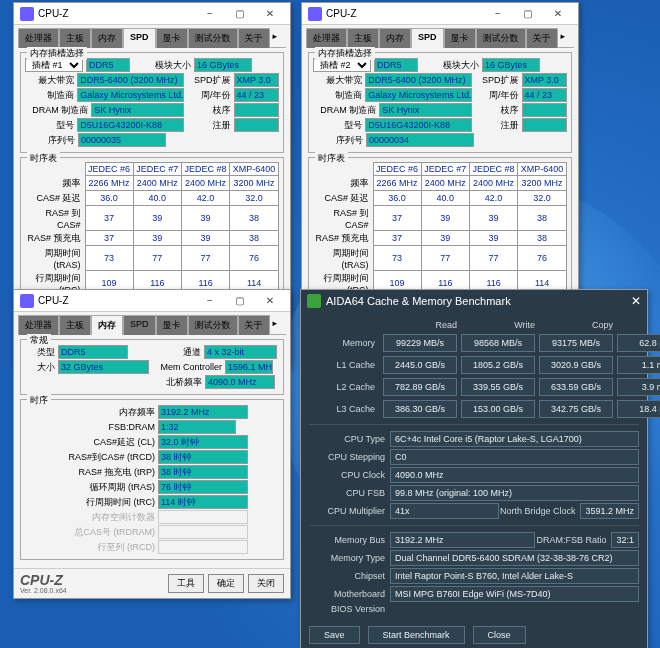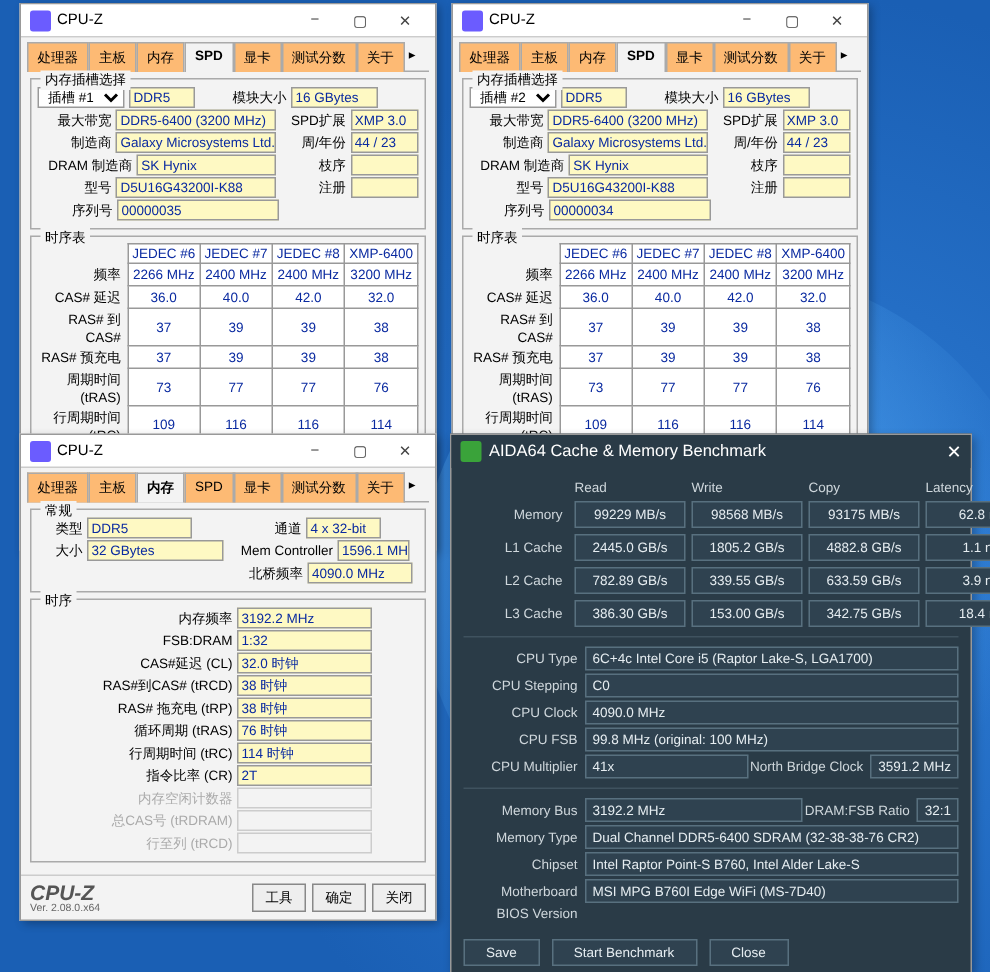--- a/index.html
+++ b/index.html
@@ -38,38 +38,38 @@
   .win-ctrls { display:flex; gap:2px; }
   .win-ctrls span {
     width:28px; height:16px; display:flex; align-items:center; justify-content:center;
     font-size:10px; color:#444;
   }
   .tabs {
     display:flex; gap:0; border-bottom:1px solid #aaa; margin: 2px 4px 0 4px;
     font-size: 9px;
   }
   .tabs span {
-    padding: 3px 6px; border:1px solid #aaa; border-bottom:none; background:#fdba74;
+    padding: 3px 6px; border:1px solid #aaa; border-bottom:none; background:#737373;
     position:relative; top:1px;
   }
   .tabs span.active { background:#f3f3f3; color:#000; font-weight:bold; }
   .tabs span.caret { border:none; background:none; padding:3px 3px; }
   .pane { padding:4px 6px; }
   .group {
     border:1px solid #aaa; margin-bottom:4px; padding:4px 4px 4px 4px;
     position:relative;
   }
   .group > .legend {
     position:absolute; top:-6px; left:6px; background:#f3f3f3; padding:0 3px;
     font-size:9px;
   }
   .row { display:flex; align-items:center; margin:1px 0; gap:3px; }
   .lbl { text-align:right; color:#000; }
   .fld {
-    background:#fef9c3; border:1px solid #999; height:14px; line-height:12px;
+    background:#14b8a6; border:1px solid #999; height:14px; line-height:12px;
     padding:0 2px; color:#0a2aa0; font-size:9px; overflow:hidden; white-space:nowrap;
   }
   .sel { background:#fff; border:1px solid #999; height:14px; padding:0 2px; font-size:9px; color:#000; }
   .tbl { width:100%; border-collapse:collapse; font-size:9px; }
   .tbl th, .tbl td { text-align:center; padding:1px 2px; }
   .tbl th.rowhead { text-align:right; font-weight:normal; padding-right:4px; width:60px; }
   .tbl td.cell { border:1px solid #999; background:#fff; color:#0a2aa0; }
   .tbl th.colhead { text-align:center; background:#fff; border:1px solid #999; color:#0a2aa0; font-weight:normal; }
   .footer {
     display:flex; align-items:center; justify-content:space-between;
@@ -86,21 +86,21 @@
   .aida {
     background:#2a3b47; color:#d8e0e5; font-size:9px;
   }
   .aida .atitle {
     background:#2a3b47; color:#fff; display:flex; align-items:center; justify-content:space-between;
     height:22px; padding:0 6px; font-size:11px;
   }
   .aida .atitle .aico { width:14px;height:14px;background:#3aa33a;margin-right:5px;border-radius:2px;}
   .aida .abody { padding:6px 8px; }
   .aida .ahead { display:grid; grid-template-columns:70px 74px 74px 74px 74px; gap:4px; margin:2px 0; }
-  .aida .ahead span { text-align:left; color:#cfd7dc; font-size:9px; }
+  .aida .ahead span { text-align:right; color:#cfd7dc; font-size:9px; }
   .aida .arow { display:grid; grid-template-columns:70px 74px 74px 74px 74px; gap:4px; margin:4px 0; align-items:center; }
   .aida .arow .k { text-align:right; padding-right:4px; color:#cfd7dc; }
   .aida .abtn {
     border:1px solid #58707f; background:#2f4250; color:#e6edf1;
     text-align:center; padding:3px 0; font-size:9px;
   }
   .aida hr { border:none; border-top:1px solid #3f525f; margin:6px 0; }
   .aida .info { display:grid; grid-template-columns:80px 1fr auto auto; gap:1px; margin:2px 0; align-items:center; }
   .aida .info .k { text-align:right; padding-right:4px; color:#cfd7dc; }
   .aida .info .v { border:1px solid #58707f; background:#2f4250; padding:2px 4px; color:#e6edf1; }
@@ -161,21 +161,21 @@
         <span class="fld" style="width:46px"></span>
       </div>
       <div class="row">
         <span class="lbl" style="width:50px">型号</span>
         <span class="fld" style="width:108px">D5U16G43200I-K88</span>
         <span class="lbl" style="width:44px">注册</span>
         <span class="fld" style="width:46px"></span>
       </div>
       <div class="row">
         <span class="lbl" style="width:50px">序列号</span>
-        <span class="fld" style="width:108px">00000035</span>
+        <span class="fld" style="width:88px">00000035</span>
       </div>
     </div>
 
     <div class="group">
       <span class="legend">时序表</span>
       <table class="tbl">
         <tbody>
             <tr>
               <th class="rowhead"></th>
           <th class="colhead">JEDEC #6</th>
@@ -418,21 +418,21 @@
     <span>关于</span>
     <span class="caret">▸</span>
   </div>
   <div class="pane">
     <div class="group">
         <span class="legend">常规</span>
       <div class="row">
           <span class="lbl" style="width:30px">类型</span>
           <span class="fld" style="width:70px">DDR5</span>
         <span class="lbl" style="width:70px">通道</span>
-          <span class="fld" style="width:50px">4 x 32-bit</span>
+          <span class="fld" style="width:73px">4 x 32-bit</span>
         </div>
       <div class="row">
           <span class="lbl" style="width:30px">大小</span>
           <span class="fld" style="width:91px">32 GBytes</span>
         <span class="lbl" style="width:70px">Mem Controller</span>
           <span class="fld" style="width:48px">1596.1 MHz</span>
         </div>
       <div class="row">
           <span class="lbl" style="width:104px"></span>
         <span class="lbl" style="width:70px">北桥频率</span>
@@ -440,45 +440,41 @@
         </div>
     </div>
     <div class="group">
         <span class="legend">时序</span>
       <div class="row">
           <span class="lbl" style="width:130px">内存频率</span>
           <span class="fld" style="width:90px">3192.2 MHz</span>
         </div>
       <div class="row">
           <span class="lbl" style="width:130px">FSB:DRAM</span>
-          <span class="fld" style="width:90px">1:32</span>
+          <span class="fld" style="width:78px">1:32</span>
         </div>
       <div class="row">
           <span class="lbl" style="width:130px">CAS#延迟 (CL)</span>
           <span class="fld" style="width:90px">32.0 时钟</span>
         </div>
       <div class="row">
           <span class="lbl" style="width:130px">RAS#到CAS# (tRCD)</span>
           <span class="fld" style="width:90px">38 时钟</span>
         </div>
       <div class="row">
           <span class="lbl" style="width:130px">RAS# 拖充电 (tRP)</span>
           <span class="fld" style="width:90px">38 时钟</span>
         </div>
       <div class="row">
           <span class="lbl" style="width:130px">循环周期 (tRAS)</span>
           <span class="fld" style="width:90px">76 时钟</span>
         </div>
       <div class="row">
           <span class="lbl" style="width:130px">行周期时间 (tRC)</span>
           <span class="fld" style="width:90px">114 时钟</span>
-        </div>
-      <div class="row">
-          <span class="lbl" style="width:130px">指令比率 (CR)</span>
-          <span class="fld" style="width:90px">2T</span>
         </div>
       <div class="row">
           <span class="lbl" style="width:130px;color:#aaa">内存空闲计数器</span>
           <span class="fld" style="width:90px;background:#f3f3f3;border-color:#ccc"></span>
         </div>
       <div class="row">
           <span class="lbl" style="width:130px;color:#aaa">总CAS号 (tRDRAM)</span>
           <span class="fld" style="width:90px;background:#f3f3f3;border-color:#ccc"></span>
         </div>
       <div class="row">
@@ -521,21 +517,21 @@
           <span class="k">Memory</span>
           <span class="abtn">99229 MB/s</span>
           <span class="abtn">98568 MB/s</span>
           <span class="abtn">93175 MB/s</span>
           <span class="abtn">62.8 ns</span>
         </div>
         <div class="arow">
           <span class="k">L1 Cache</span>
           <span class="abtn">2445.0 GB/s</span>
           <span class="abtn">1805.2 GB/s</span>
-          <span class="abtn">4882.8 GB/s</span>
+          <span class="abtn">3020.9 GB/s</span>
           <span class="abtn">1.1 ns</span>
         </div>
         <div class="arow">
           <span class="k">L2 Cache</span>
           <span class="abtn">782.89 GB/s</span>
           <span class="abtn">339.55 GB/s</span>
           <span class="abtn">633.59 GB/s</span>
           <span class="abtn">3.9 ns</span>
         </div>
         <div class="arow">

